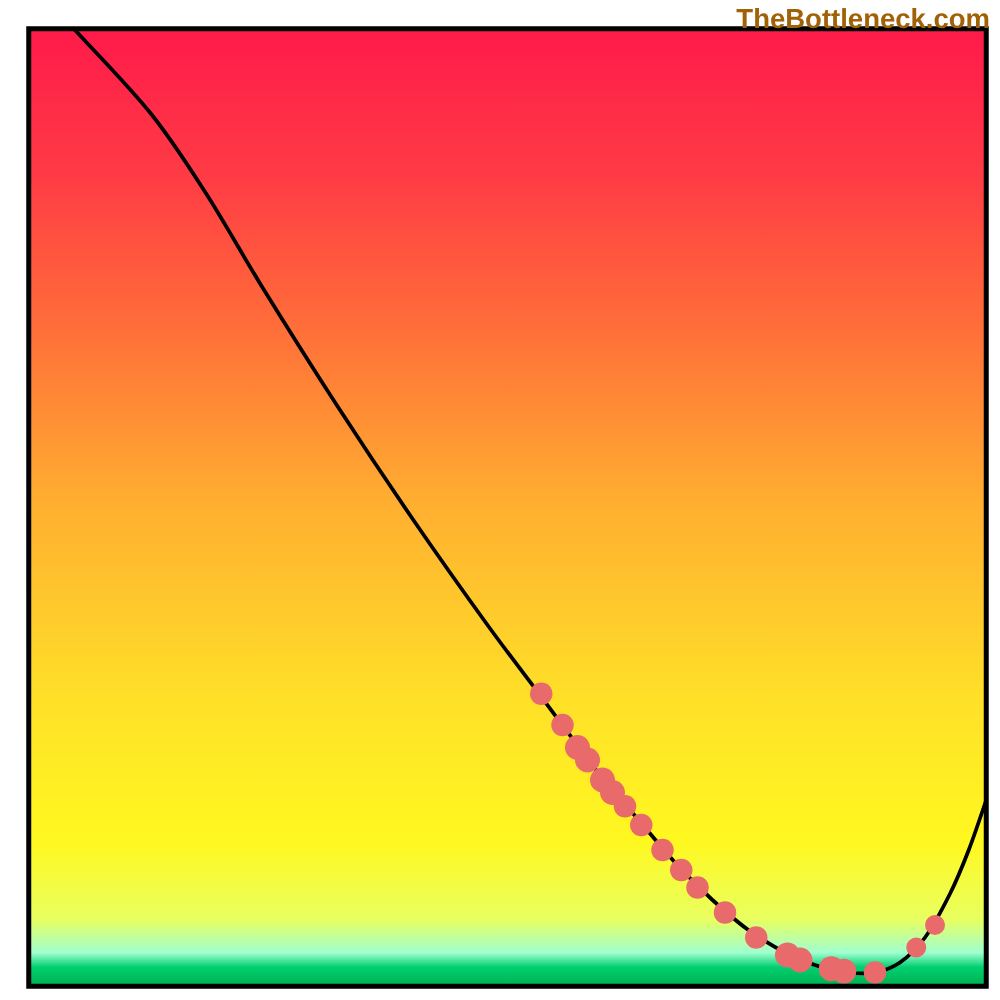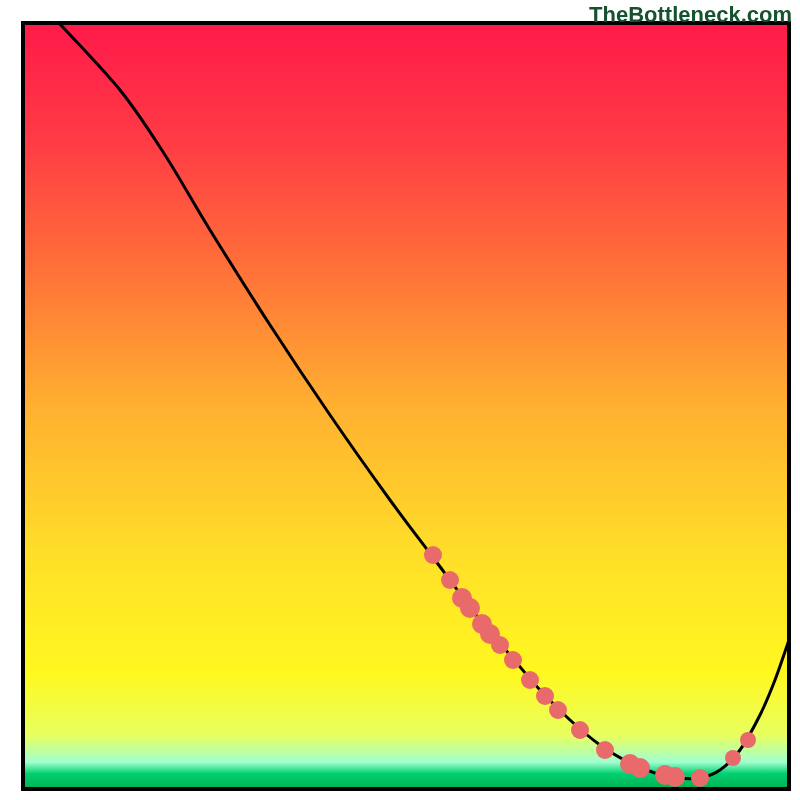--- a/index.html
+++ b/index.html
@@ -15,21 +15,21 @@
     width: 800px;
     height: 800px;
     background: white;
   }
   .watermark {
     position: absolute;
     top: 2px;
     right: 8px;
     font-size: 22px;
     font-weight: bold;
-    color: #14532d;
+    color: #a16207;
     z-index: 10;
   }
   svg {
     display: block;
   }
 </style>
 </head>
 <body>
 
 <div class="chart-container">

